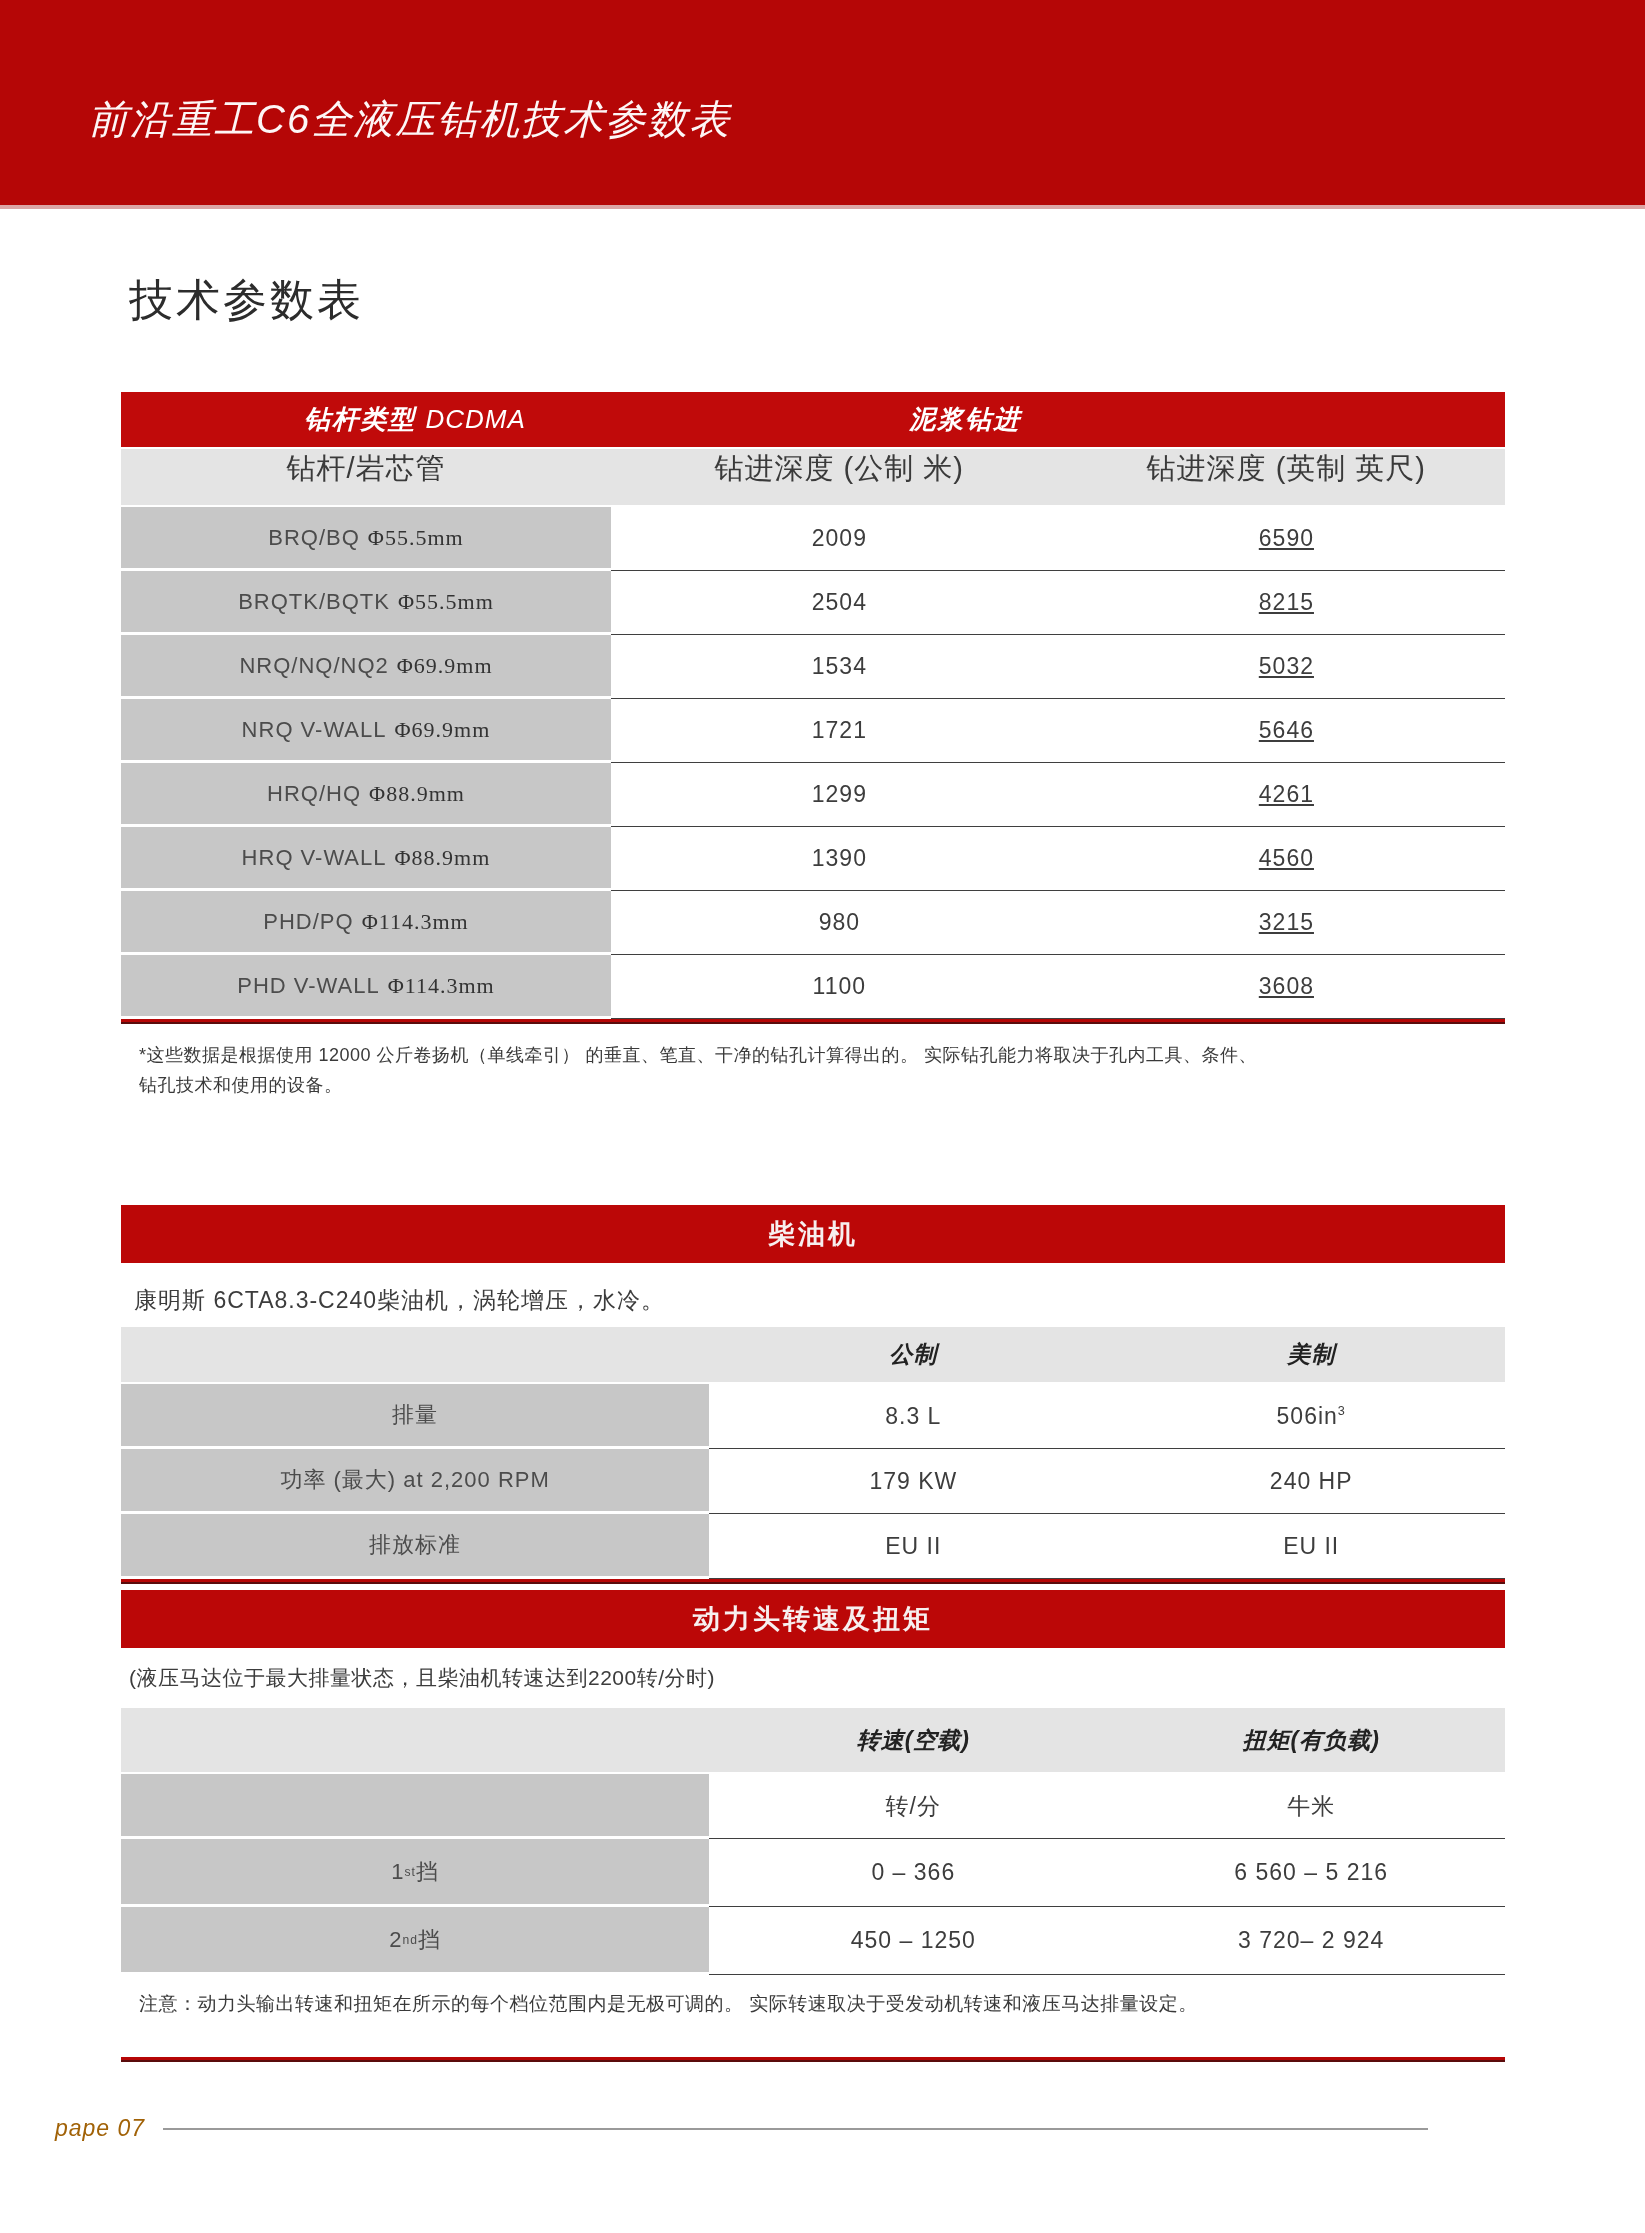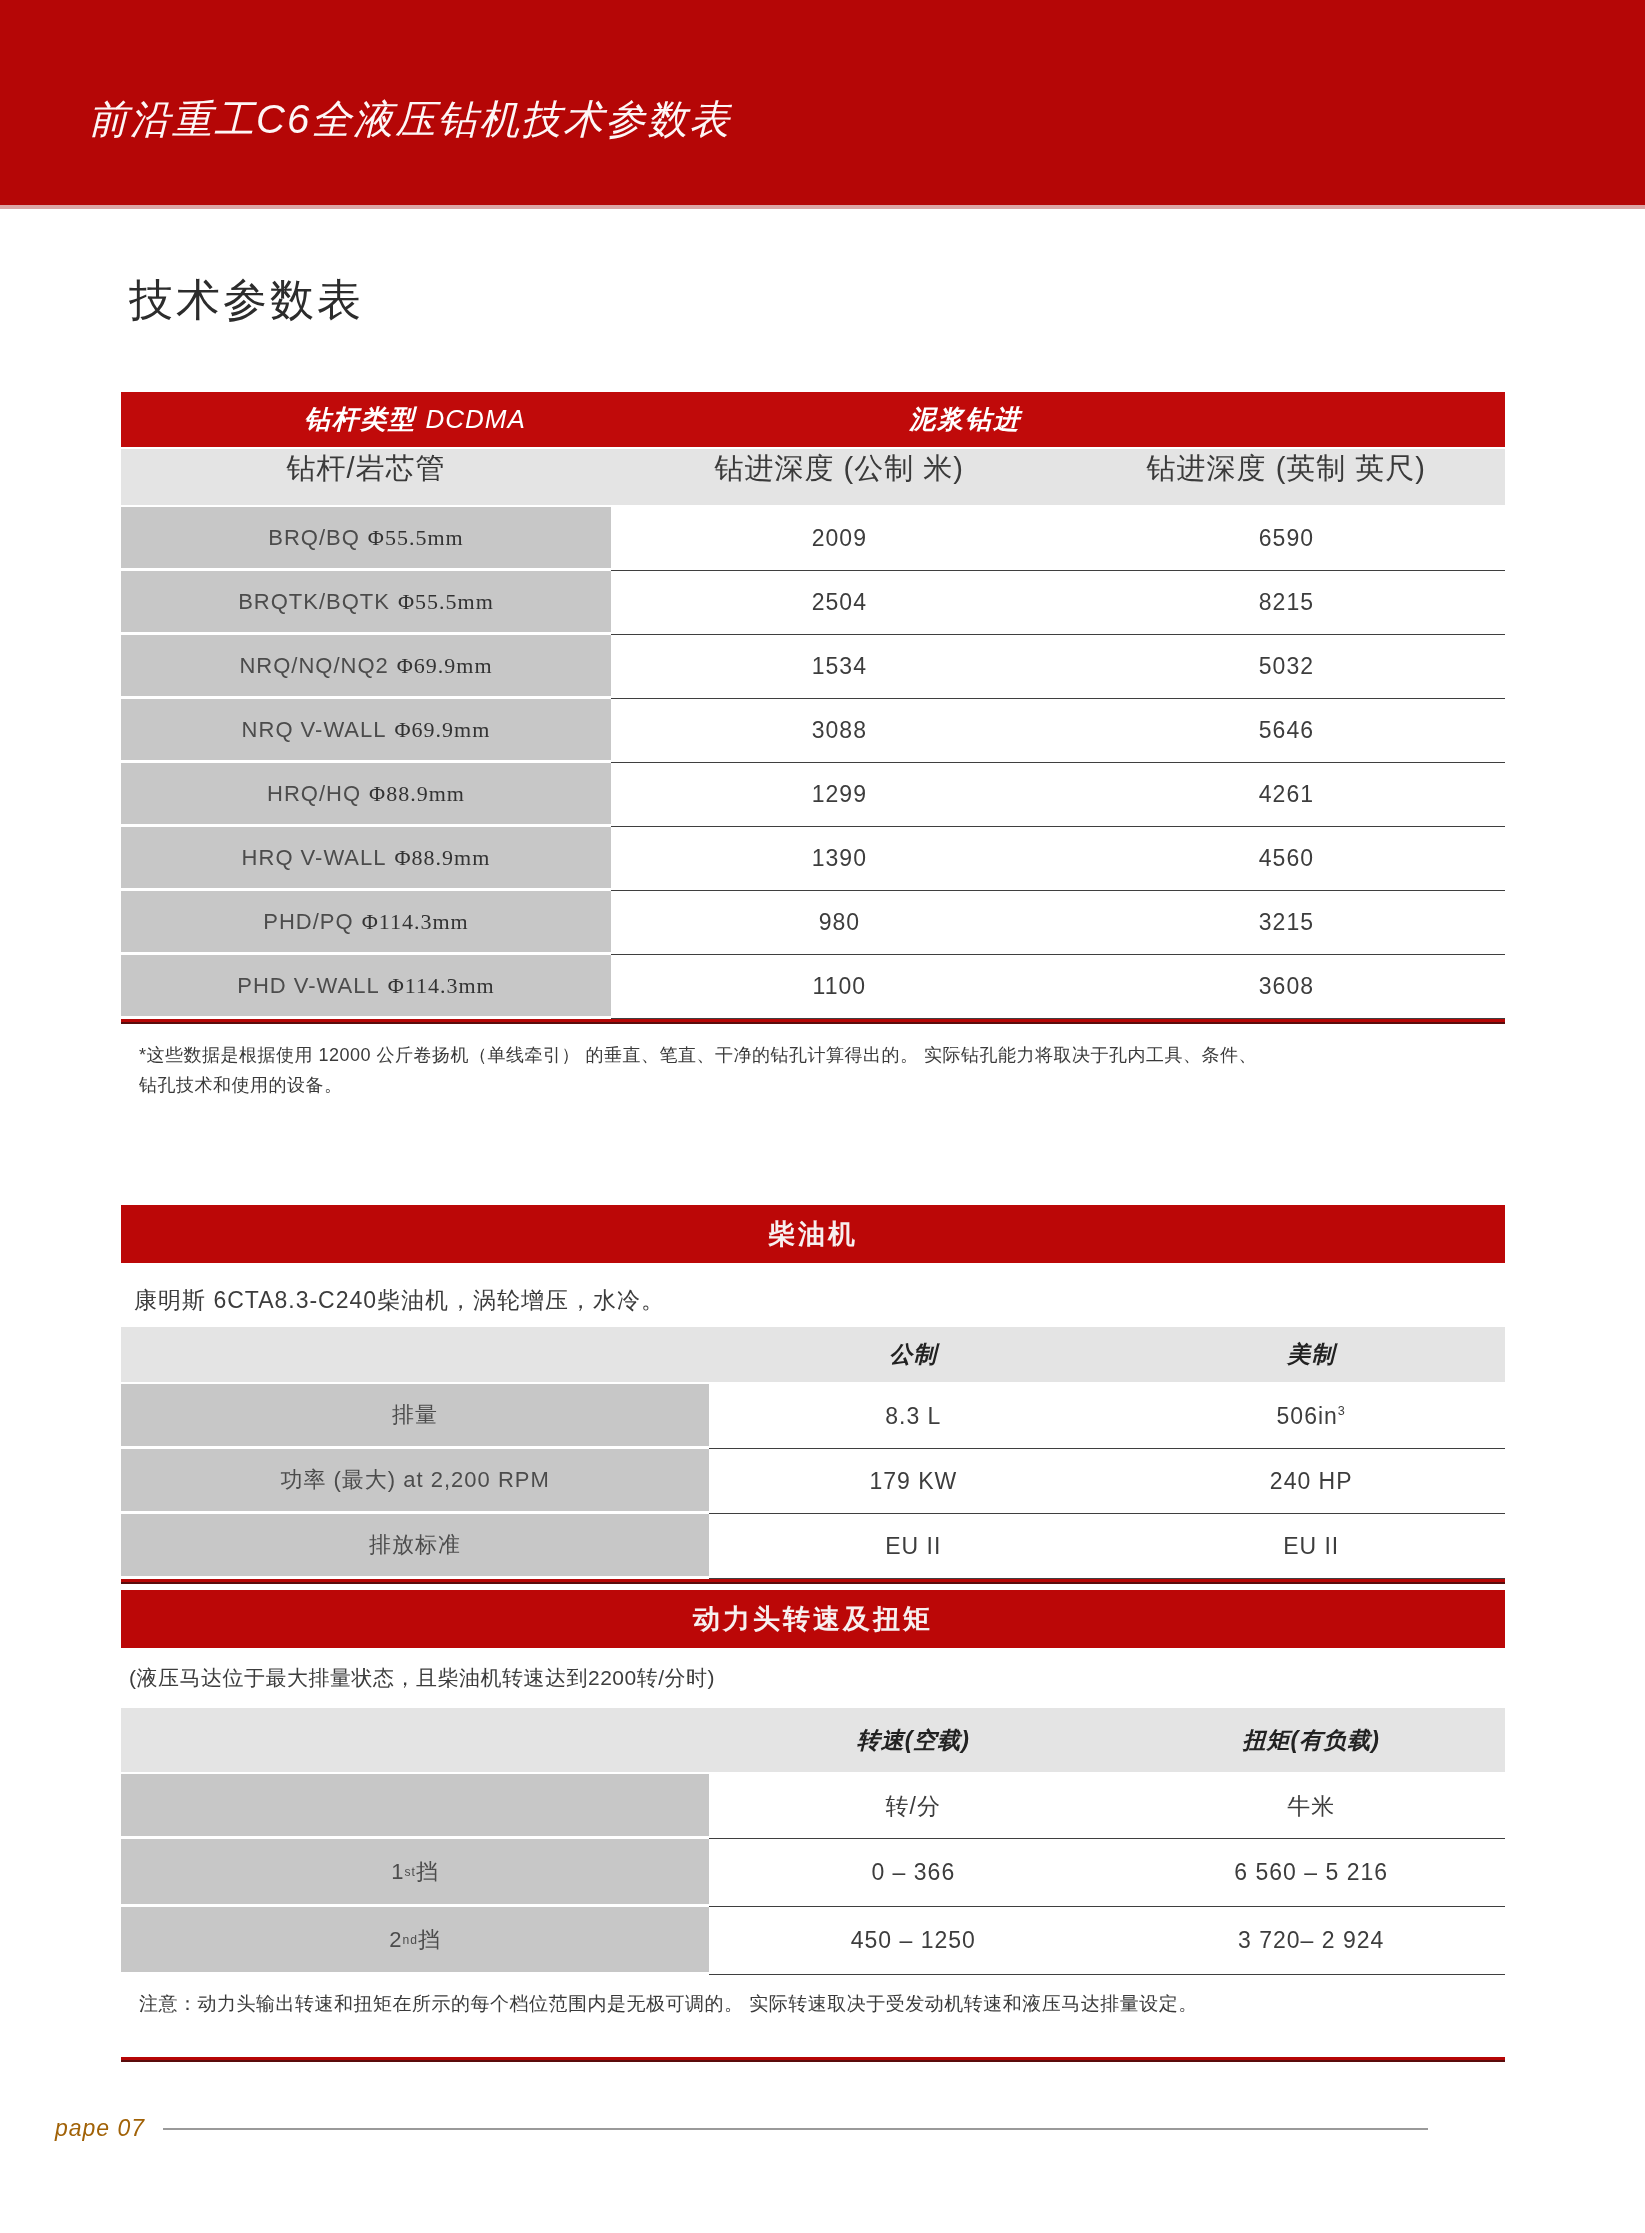--- a/index.html
+++ b/index.html
@@ -55,21 +55,21 @@
     display:flex; align-items:center; justify-content:center;
     color:#4c4c4c; font-size:22px; letter-spacing:1px;
   }
   .drow .vals {
     flex:1; display:flex; border-bottom:1px solid #3f3f3f; align-items:center;
   }
   .drow .vcell {
     text-align:center; font-size:23px; color:#3d3d3d; font-weight:300; letter-spacing:1px;
   }
   
-  .v2a { width:51.1%; } .v3a { width:48.9%; }
+  .v2a { width:51.1%; } .v3a { width:48.9%;text-decoration:underline; }
   
   .v2b { width:51.3%; } .v3b { width:48.7%; }
 
   .sizeserif { font-family:"Liberation Serif", serif; font-size:22px; margin-left:8px; color:#333; }
 
   .red-rule { height:5px; background:#b60606; border-bottom:2px solid #5a0c0c; }
 
   .footnote {
     margin:16px 0 0 18px; font-size:18px; line-height:30px; color:#3a3a3a; letter-spacing:0.5px;
   }
@@ -165,21 +165,21 @@
         <div class="vcell v2a">1534</div>
         <div class="vcell v3a">5032</div>
       </div>
     </div>
     <div class="drow">
       <div class="labelcell c1a">
           <span>NRQ V-WALL</span>
           <span class="sizeserif">Φ69.9mm</span>
         </div>
       <div class="vals">
-        <div class="vcell v2a">3088</div>
+        <div class="vcell v2a">1721</div>
         <div class="vcell v3a">5646</div>
       </div>
     </div>
     <div class="drow">
       <div class="labelcell c1a">
           <span>HRQ/HQ</span>
           <span class="sizeserif">Φ88.9mm</span>
         </div>
       <div class="vals">
         <div class="vcell v2a">1299</div>

